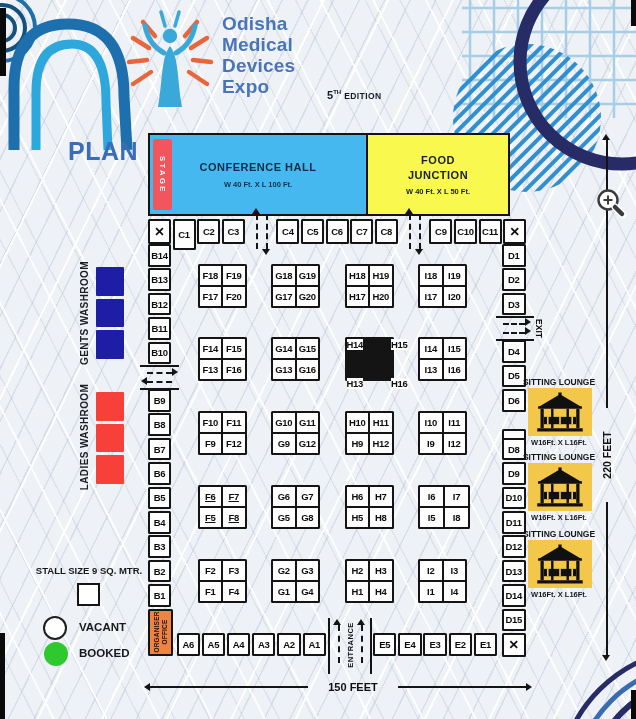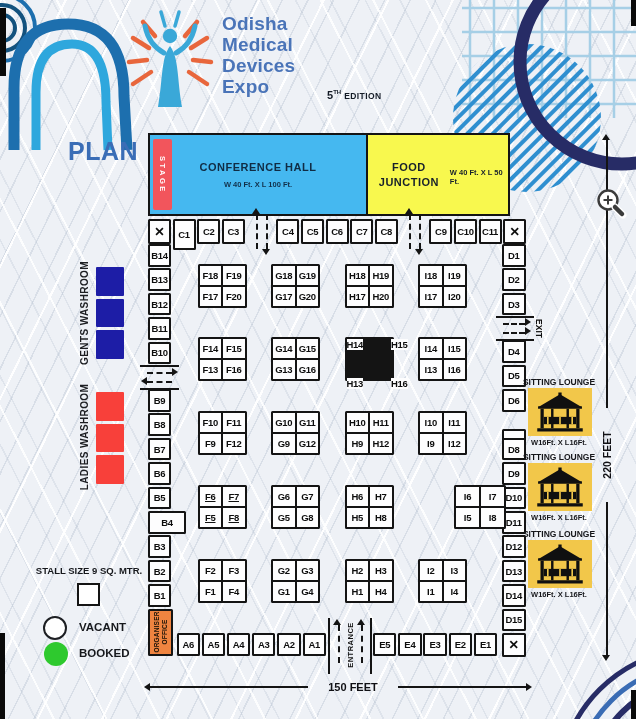--- a/index.html
+++ b/index.html
@@ -50,21 +50,21 @@
 
   
   #conf{position:absolute;left:148px;top:133px;width:220px;height:83px;background:var(--c-conference,#45b8f0);
     border:2px solid #141414;display:flex;flex-direction:column;align-items:center;justify-content:center;z-index:2}
   #conf .vn{width:140px;text-align:center;font-weight:700;font-size:11px;line-height:1.3;color:#102c44;letter-spacing:.5px}
   #conf .vs{margin-top:5px;font-size:7.5px;font-weight:700;color:#12304a}
   #stage-lbl{position:absolute;left:153px;top:139px;width:19px;height:71px;background:var(--c-stage,#f2555c);
     color:#fff;display:flex;align-items:center;justify-content:center;writing-mode:vertical-rl;
     font-size:7.5px;font-weight:700;letter-spacing:2.5px;z-index:3;border-radius:2px}
   #food{position:absolute;left:366px;top:133px;width:144px;height:83px;background:var(--c-food,#f8f84e);
-    border:2px solid #141414;display:flex;flex-direction:row;align-items:center;justify-content:center;z-index:2}
+    border:2px solid #141414;display:flex;flex-direction:column;align-items:center;justify-content:center;z-index:2}
   #food .vn{width:90px;text-align:center;font-weight:700;font-size:11px;line-height:1.3;color:#17202b;letter-spacing:.5px}
   #food .vs{margin-top:5px;font-size:7.5px;font-weight:700;color:#17202b}
 
   
   .lg-txt{position:absolute;font-weight:700;color:#16181c;z-index:2}
   #legend-square{position:absolute;left:77px;top:583px;width:23px;height:23px;background:#fff;
     border:2.5px solid #141414;z-index:2}
   #legend-vacant-dot{position:absolute;left:43px;top:616px;width:24px;height:24px;border-radius:50%;
     background:#fff;border:2px solid #1d1f23;z-index:2}
   #legend-booked-dot{position:absolute;left:44px;top:642px;width:24px;height:24px;border-radius:50%;
@@ -211,21 +211,21 @@
       <div class="abs dashh" style="left: 147px; top: 372px; width: 25px; height: 0px;"></div>
       <div class="abs tri tri-right" style="left: 172px; top: 367.5px; width: 0px; height: 0px;"></div>
       <div class="abs dashh" style="left: 147px; top: 381px; width: 25px; height: 0px;"></div>
       <div class="abs tri tri-left" style="left: 141px; top: 376.5px; width: 0px; height: 0px;"></div>
       <div class="abs solh" style="left: 140px; top: 387.6px; width: 39px; height: 0px;"></div>
       <div class="abs cell" style="left: 148px; top: 389px; width: 23px; height: 22.6px;">B9</div>
       <div class="abs cell" style="left: 148px; top: 413.4px; width: 23px; height: 22.6px;">B8</div>
       <div class="abs cell" style="left: 148px; top: 437.8px; width: 23px; height: 22.6px;">B7</div>
       <div class="abs cell" style="left: 148px; top: 462.2px; width: 23px; height: 22.6px;">B6</div>
       <div class="abs cell" style="left: 148px; top: 486.6px; width: 23px; height: 22.6px;">B5</div>
-      <div class="abs cell" style="left: 148px; top: 511px; width: 38px; height: 22.6px;">B4</div>
+      <div class="abs cell" style="left: 148px; top: 511px; width: 23px; height: 22.6px;">B4</div>
       <div class="abs cell" style="left: 148px; top: 535.4px; width: 23px; height: 22.6px;">B3</div>
       <div class="abs cell" style="left: 148px; top: 559.8px; width: 23px; height: 22.6px;">B2</div>
       <div class="abs cell" style="left: 148px; top: 584.2px; width: 23px; height: 22.6px;">B1</div>
       <div class="abs cell" style="left: 148px; top: 608.5px; width: 24.5px; height: 47.5px; background: var(--c-organiser); overflow: visible;">
         <div></div>
         <div class="vrot" style="width: 44px; height: 16px; font-size: 6.5px; font-weight: 700; line-height: 1.2; text-align: center; color: rgb(26, 18, 8); letter-spacing: 0.2px; flex-wrap: wrap; display: block; transform: rotate(-90deg);">ORGANISER OFFICE</div>
       </div>
       <div class="abs cell" style="left: 501.5px; top: 244px; width: 24.5px; height: 22.6px;">D1</div>
       <div class="abs cell" style="left: 501.5px; top: 268.4px; width: 24.5px; height: 22.6px;">D2</div>
       <div class="abs cell" style="left: 501.5px; top: 292.8px; width: 24.5px; height: 22.6px;">D3</div>
@@ -332,21 +332,21 @@
         <span>G7</span>
         <span>G5</span>
         <span>G8</span>
       </div>
       <div class="abs block" style="left: 344.5px; top: 484.5px; width: 49px; height: 44px;">
         <span>H6</span>
         <span>H7</span>
         <span>H5</span>
         <span>H8</span>
       </div>
-      <div class="abs block" style="left: 418px; top: 484.5px; width: 52px; height: 44px; margin-left: 36px;">
+      <div class="abs block" style="left: 418px; top: 484.5px; width: 52px; height: 44px;">
         <span>I6</span>
         <span>I7</span>
         <span>I5</span>
         <span>I8</span>
       </div>
       <div class="abs block" style="left: 197.5px; top: 558.5px; width: 49px; height: 44px;">
         <span>F2</span>
         <span>F3</span>
         <span>F1</span>
         <span>F4</span>

